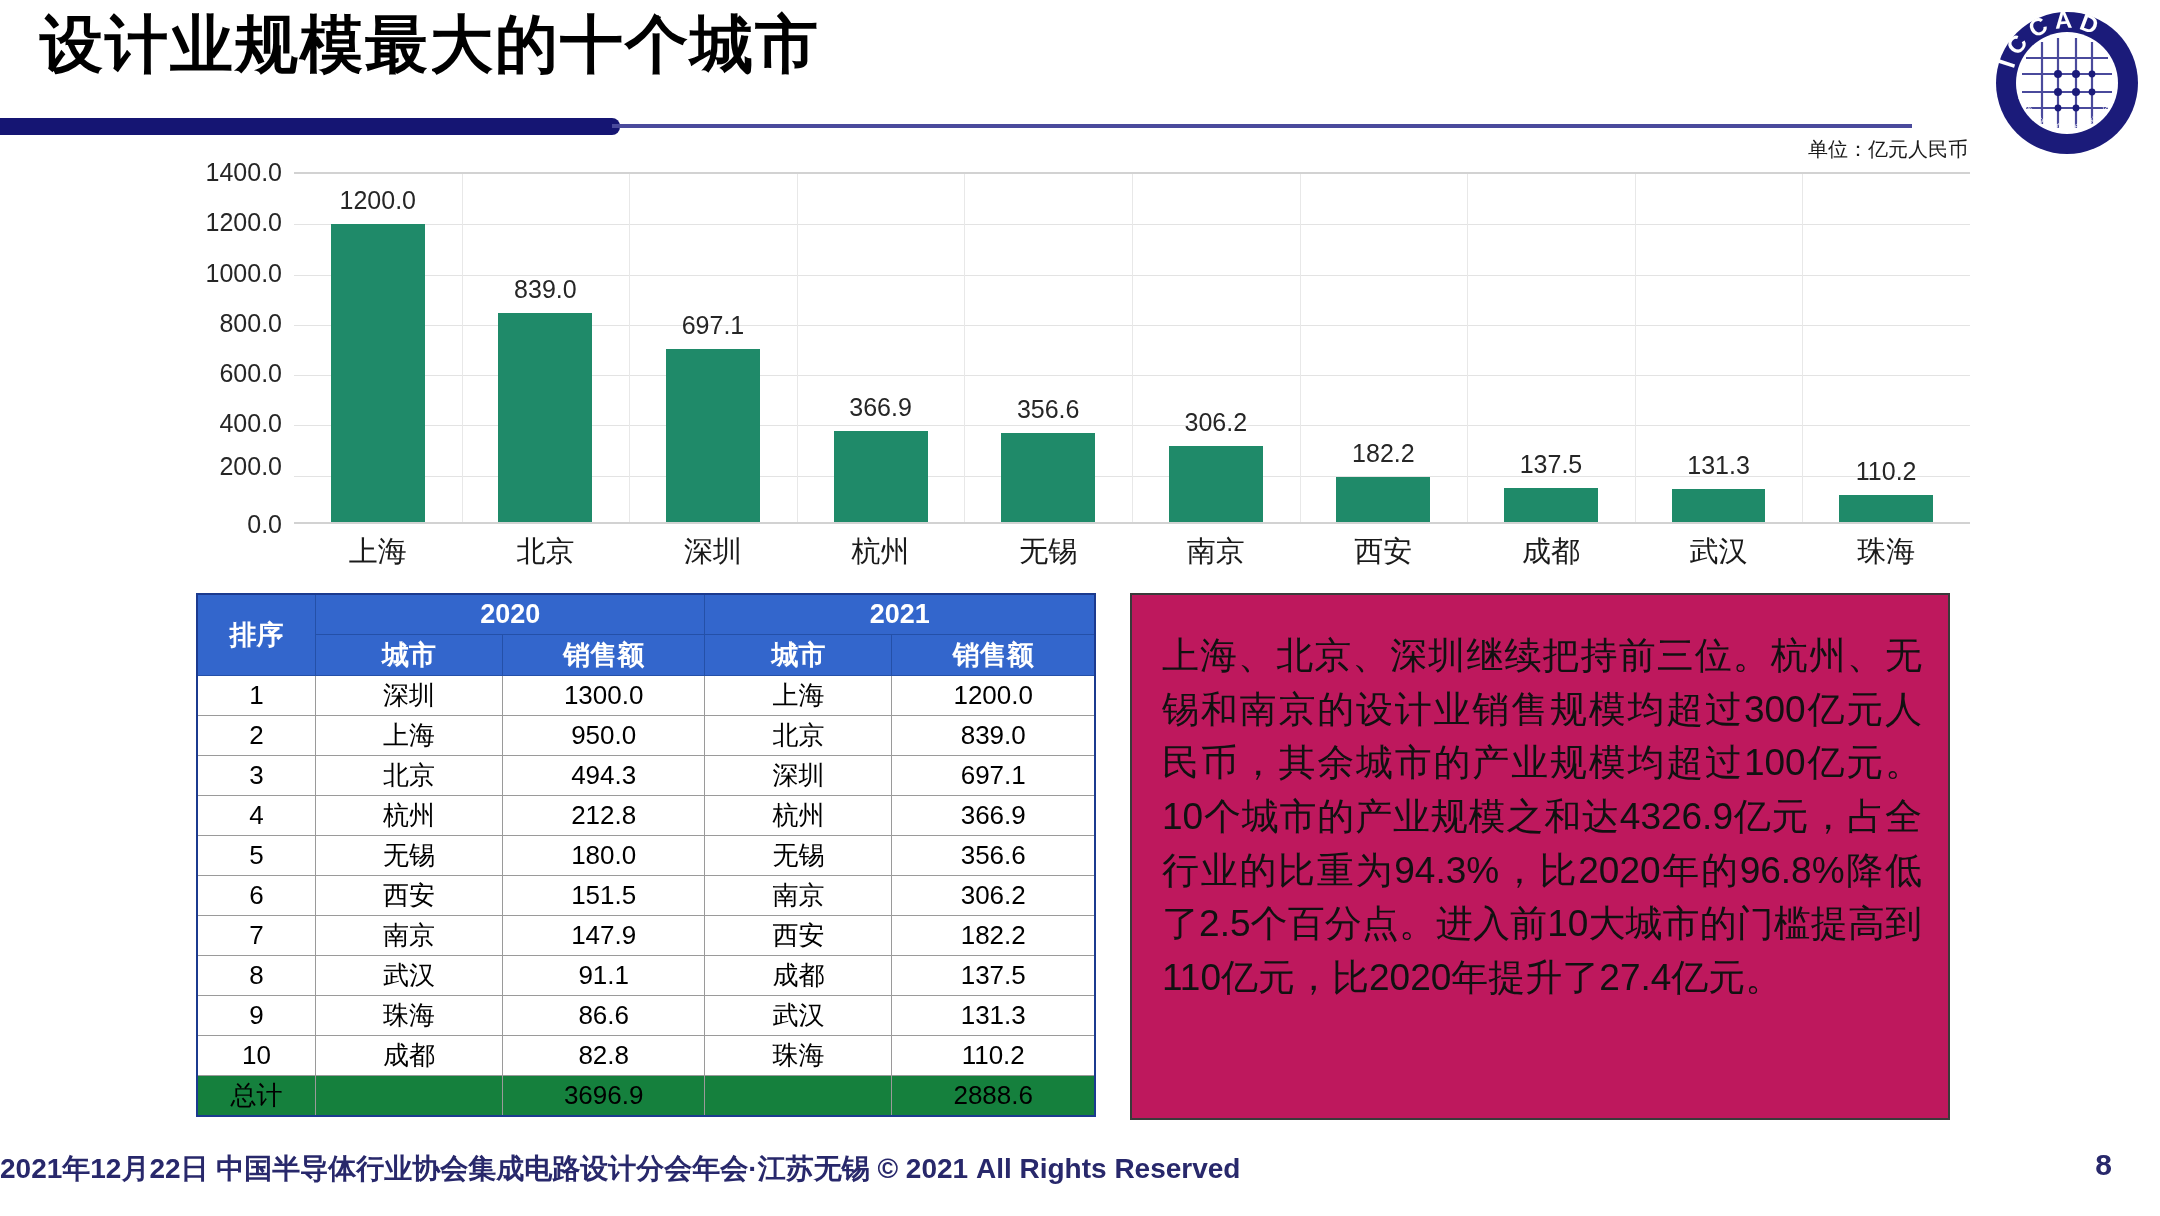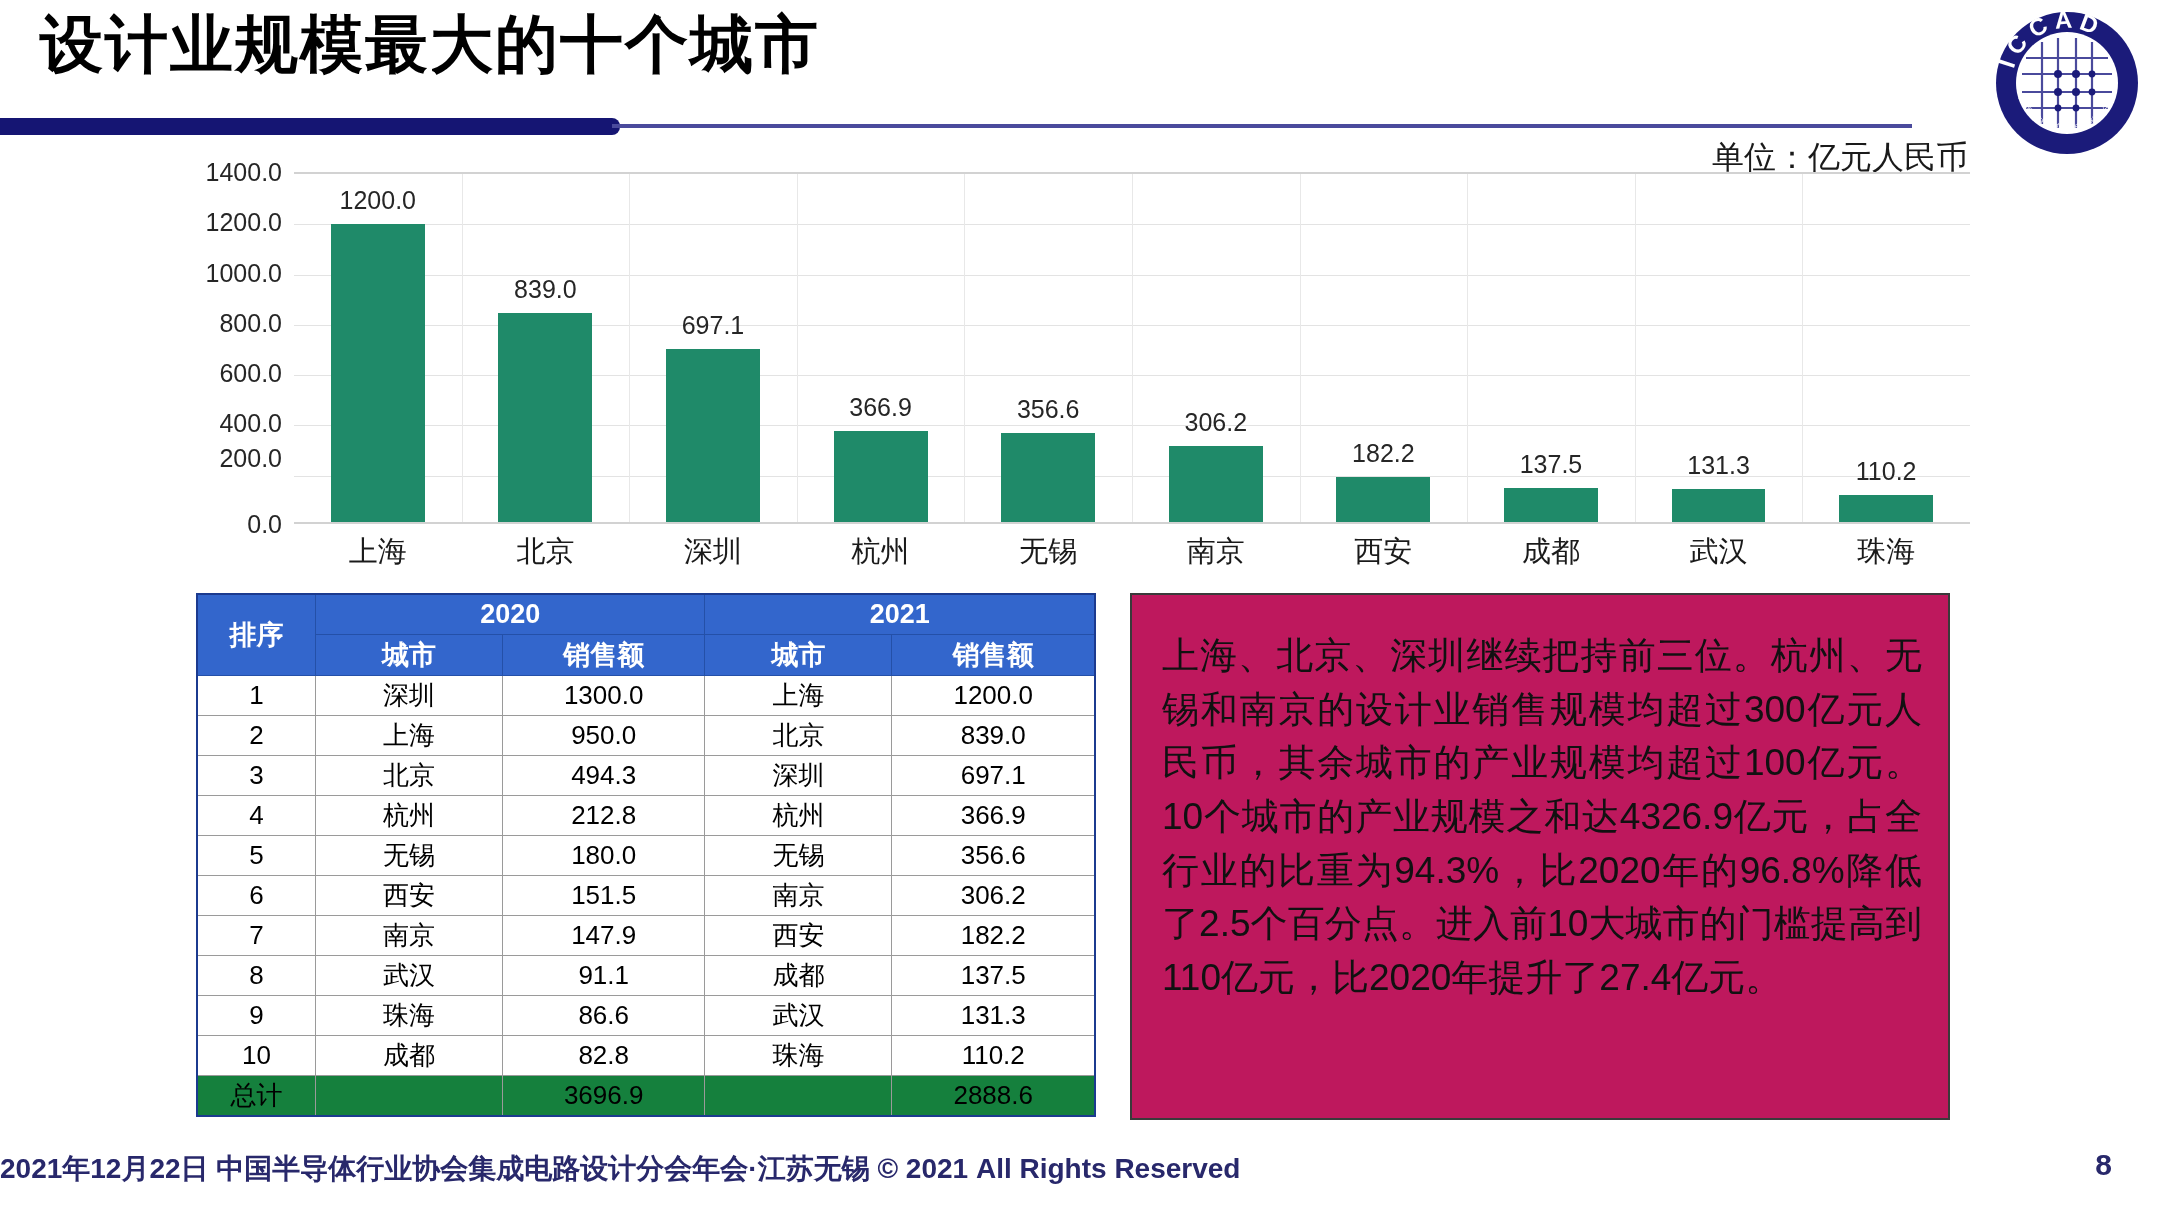--- a/index.html
+++ b/index.html
@@ -53,21 +53,21 @@
     top: 8px;
     width: 150px;
     height: 150px;
   }
 
   
   #unit-label {
     position: absolute;
     right: 192px;
     top: 136px;
-    font-size: 32px;
+    font-size: 20px;
     color: #1a1a1a;
     white-space: nowrap;
   }
 
   
   #chart-block {
     position: absolute;
     left: 170px;
     top: 160px;
     width: 1800px;
@@ -278,21 +278,21 @@
 <div id="unit-label">单位：亿元人民币</div>
 
 <div id="chart-block">
   <div id="y-axis">
       <div class="y-tick" style="top: 12px;">1400.0</div>
       <div class="y-tick" style="top: 62.2857px;">1200.0</div>
       <div class="y-tick" style="top: 112.571px;">1000.0</div>
       <div class="y-tick" style="top: 162.857px;">800.0</div>
       <div class="y-tick" style="top: 213.143px;">600.0</div>
       <div class="y-tick" style="top: 263.429px;">400.0</div>
-      <div class="y-tick" style="top: 298px; margin-left: 6px;">200.0</div>
+      <div class="y-tick" style="top: 306px; margin-left: 6px;">200.0</div>
       <div class="y-tick" style="top: 364px;">0.0</div>
     </div>
   <div id="plot-area">
     <div class="hgrid" style="top: 50.2857px;"></div>
       <div class="hgrid" style="top: 100.571px;"></div>
       <div class="hgrid" style="top: 150.857px;"></div>
       <div class="hgrid" style="top: 201.143px;"></div>
       <div class="hgrid" style="top: 251.429px;"></div>
       <div class="hgrid" style="top: 301.714px;"></div>
       <div class="vgrid" style="left: 10%;"></div>

